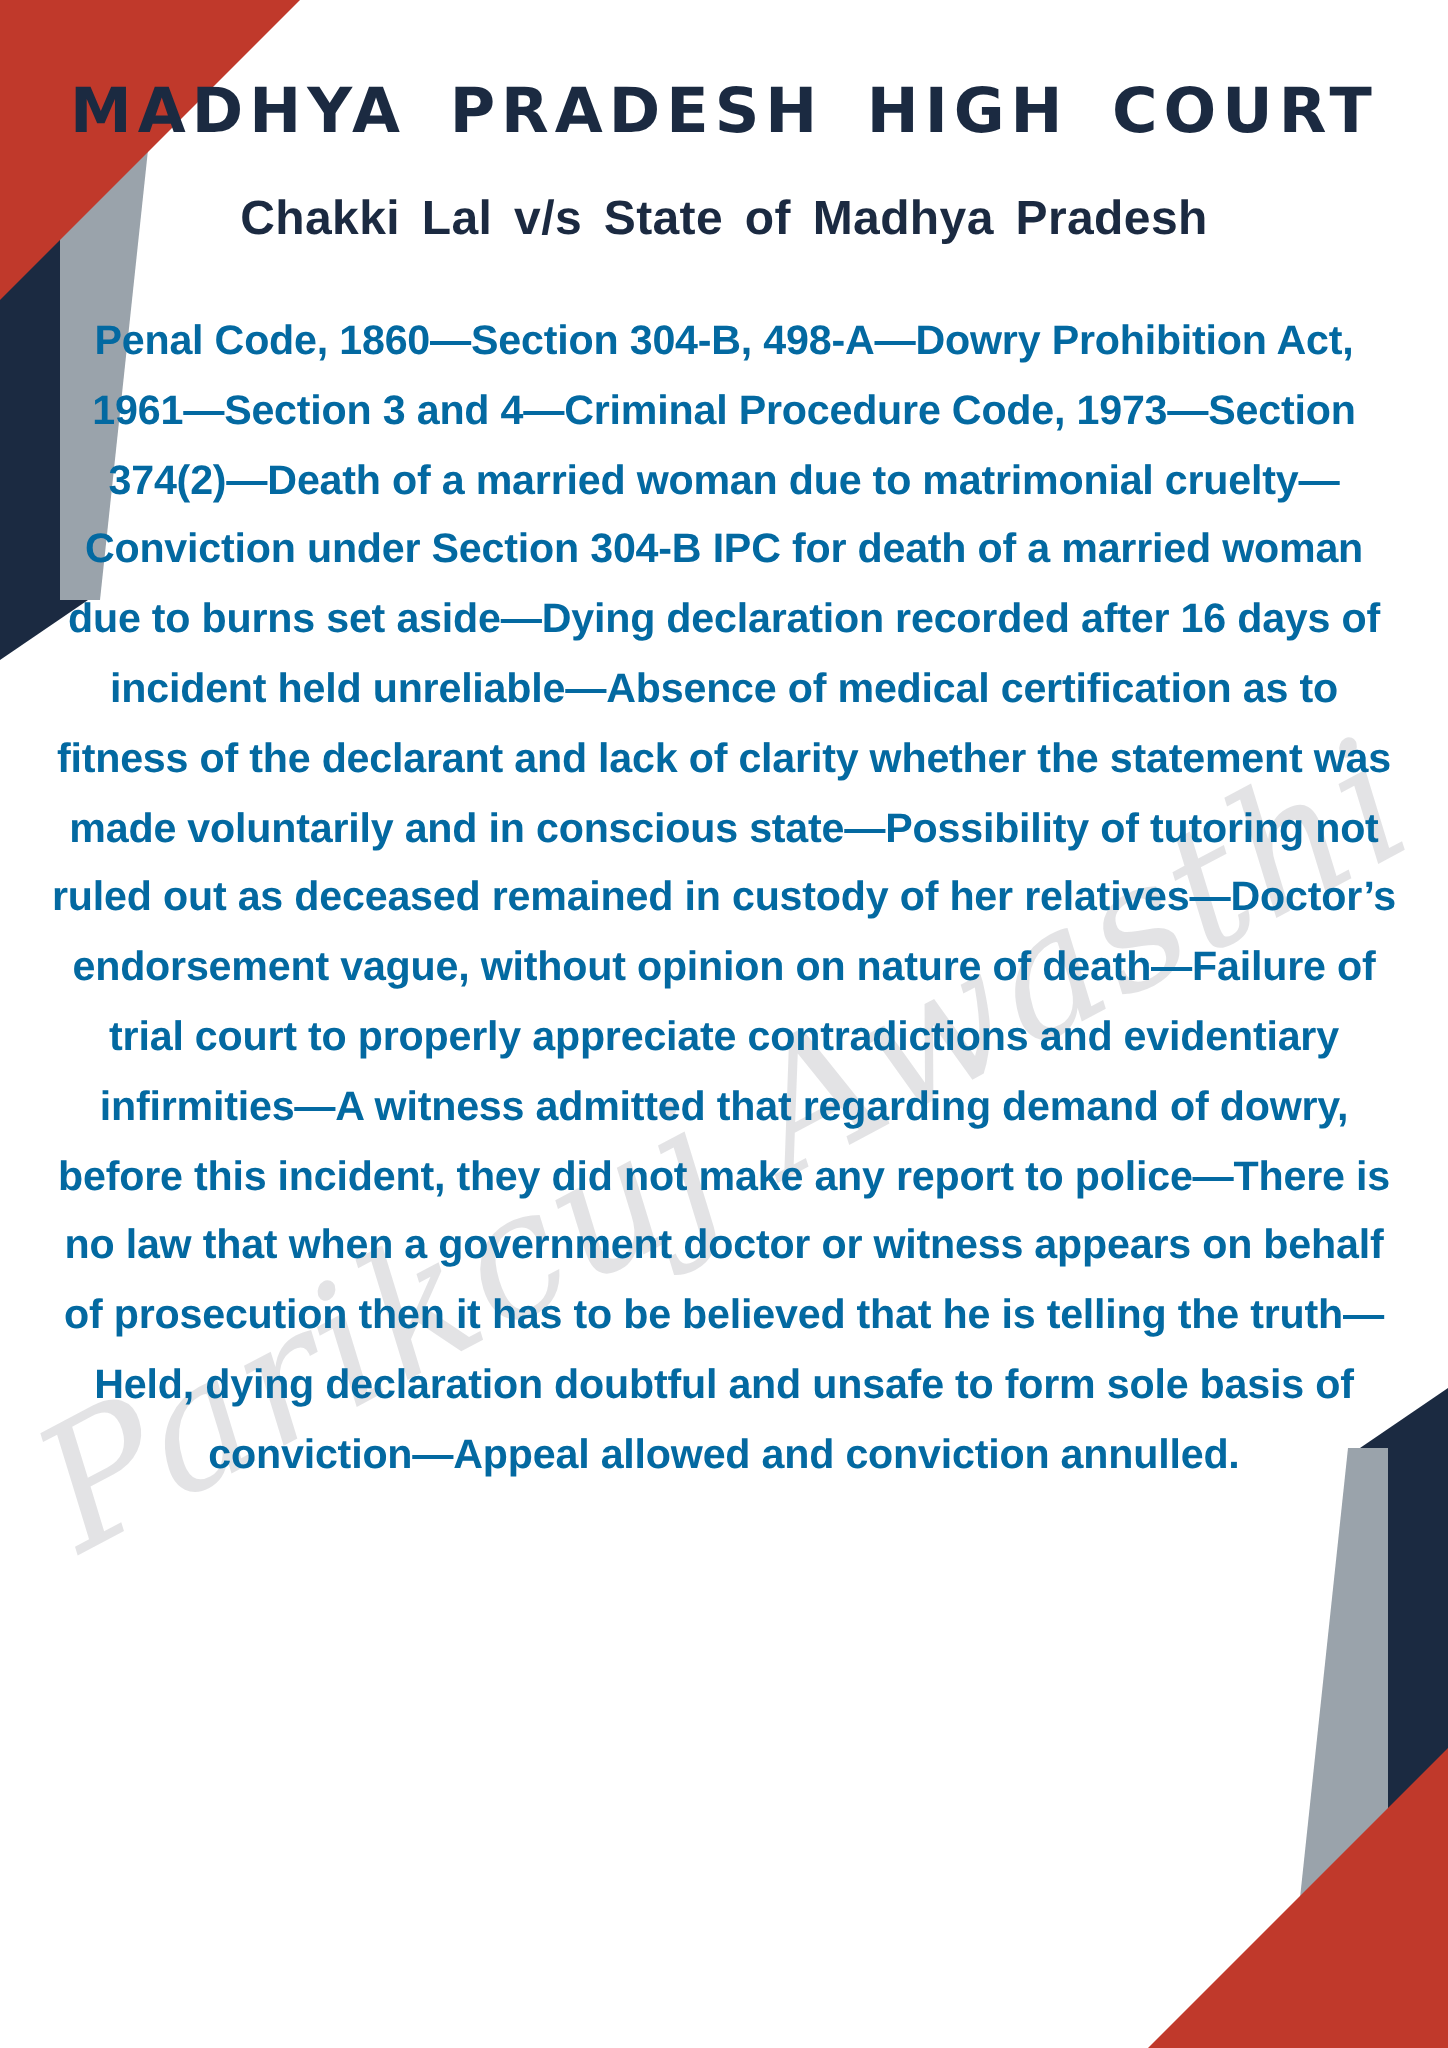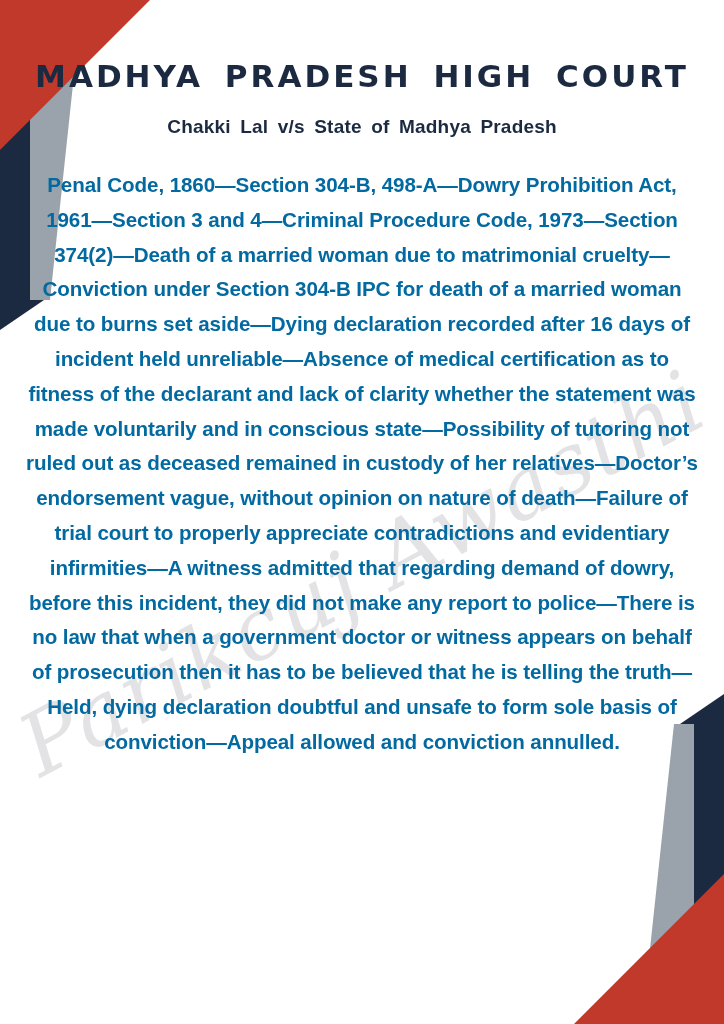--- a/index.html
+++ b/index.html
@@ -81,36 +81,36 @@
     z-index: 2;
   }
 
   
   .content {
     position: relative;
     z-index: 3;
     padding: 0 22px;
   }
   .court-title {
-    margin-top: 58px;
+    margin-top: 38px;
     text-align: center;
     font-family: "DejaVu Sans", sans-serif;
     font-size: 31px;
     font-weight: bold;
     letter-spacing: 3px;
     color: #1b2a41;
     word-spacing: 8px;
   }
   .case-block {
     margin-top: 22px;
     text-align: center;
     color: #1b2a41;
   }
   .case-parties {
-    font-size: 19px;
+    font-size: 24px;
     font-weight: bold;
     letter-spacing: 0.2px;
     word-spacing: 4px;
   }
   .case-number {
     margin-top: 8px;
     font-size: 21px;
     font-weight: bold;
     letter-spacing: 0.2px;
     word-spacing: 3px;

